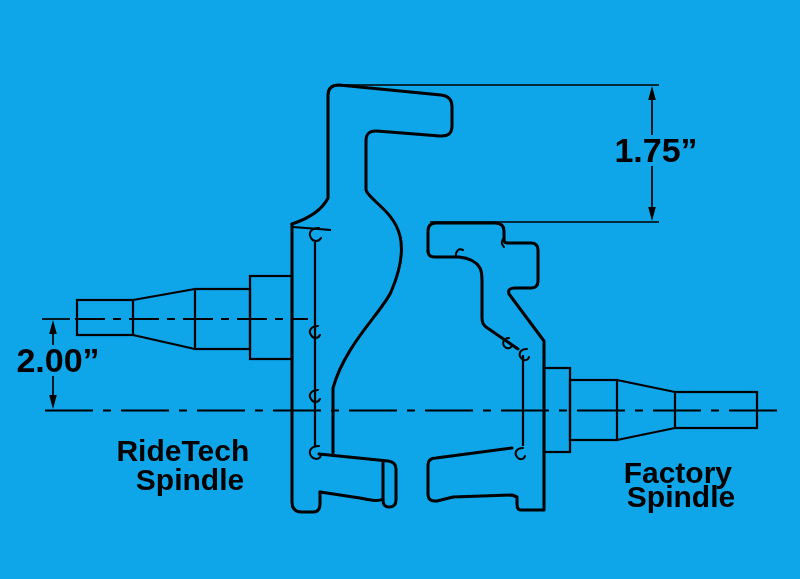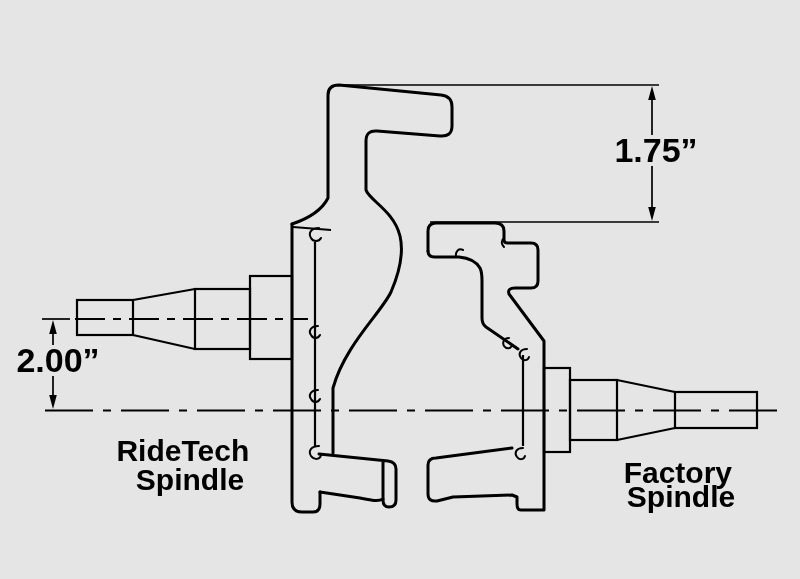--- a/index.html
+++ b/index.html
@@ -1,20 +1,20 @@
 <!DOCTYPE html>
 <html><head>
 <meta charset="utf-8">
 <style>
   html, body { margin: 0; padding: 0; background: #ffffff; }
   #stage {
     position: relative;
     width: 800px;
     height: 579px;
-    background: #e5e5e5;
+    background: #0ea5e9;
     overflow: hidden;
     font-family: "Liberation Sans", sans-serif;
   }
   svg { position: absolute; inset: 0; display: block; }
   .outline  { fill: none; stroke: #000; stroke-width: 3;   stroke-linejoin: round; stroke-linecap: round; }
   .medium   { fill: none; stroke: #000; stroke-width: 2.2; stroke-linejoin: miter; }
   .thin     { fill: none; stroke: #000; stroke-width: 1.7; }
   .center   { fill: none; stroke: #000; stroke-width: 2.1; }
   .hook     { fill: none; stroke: #000; stroke-width: 2;   stroke-linecap: round; }
   .arrow    { fill: #000; stroke: none; }

